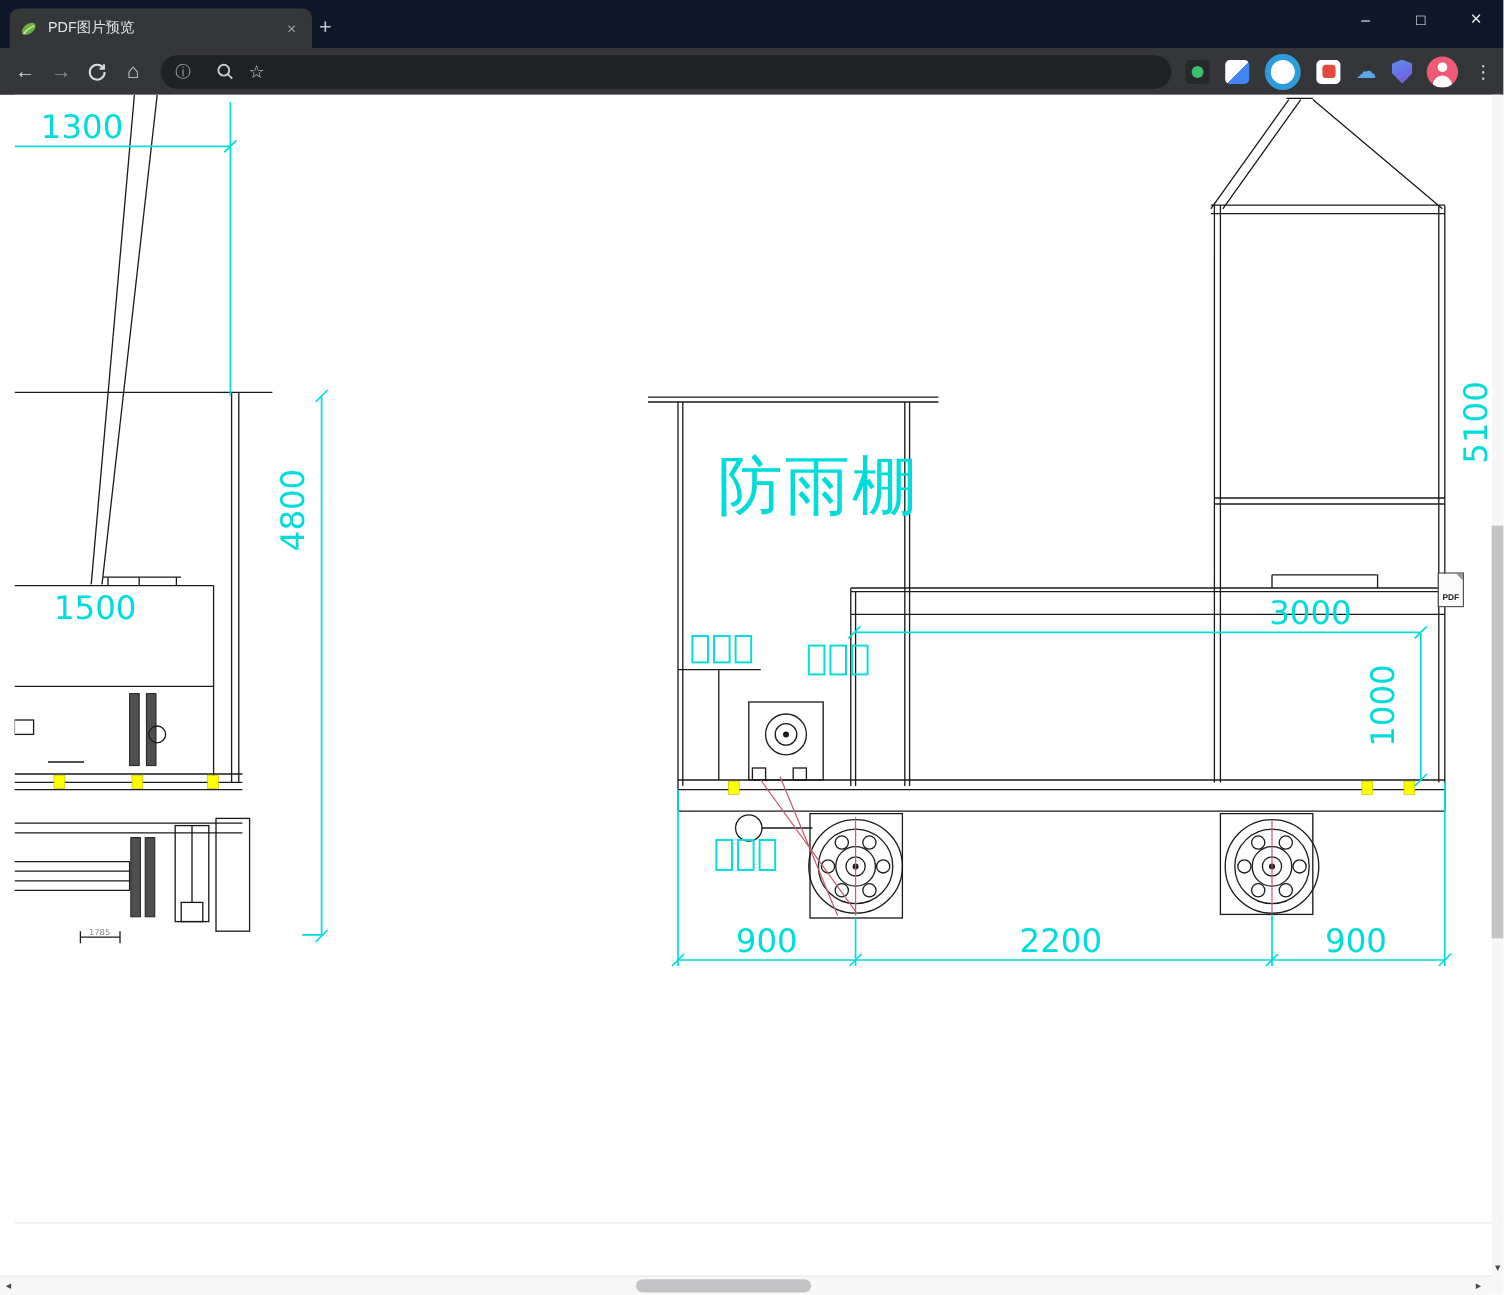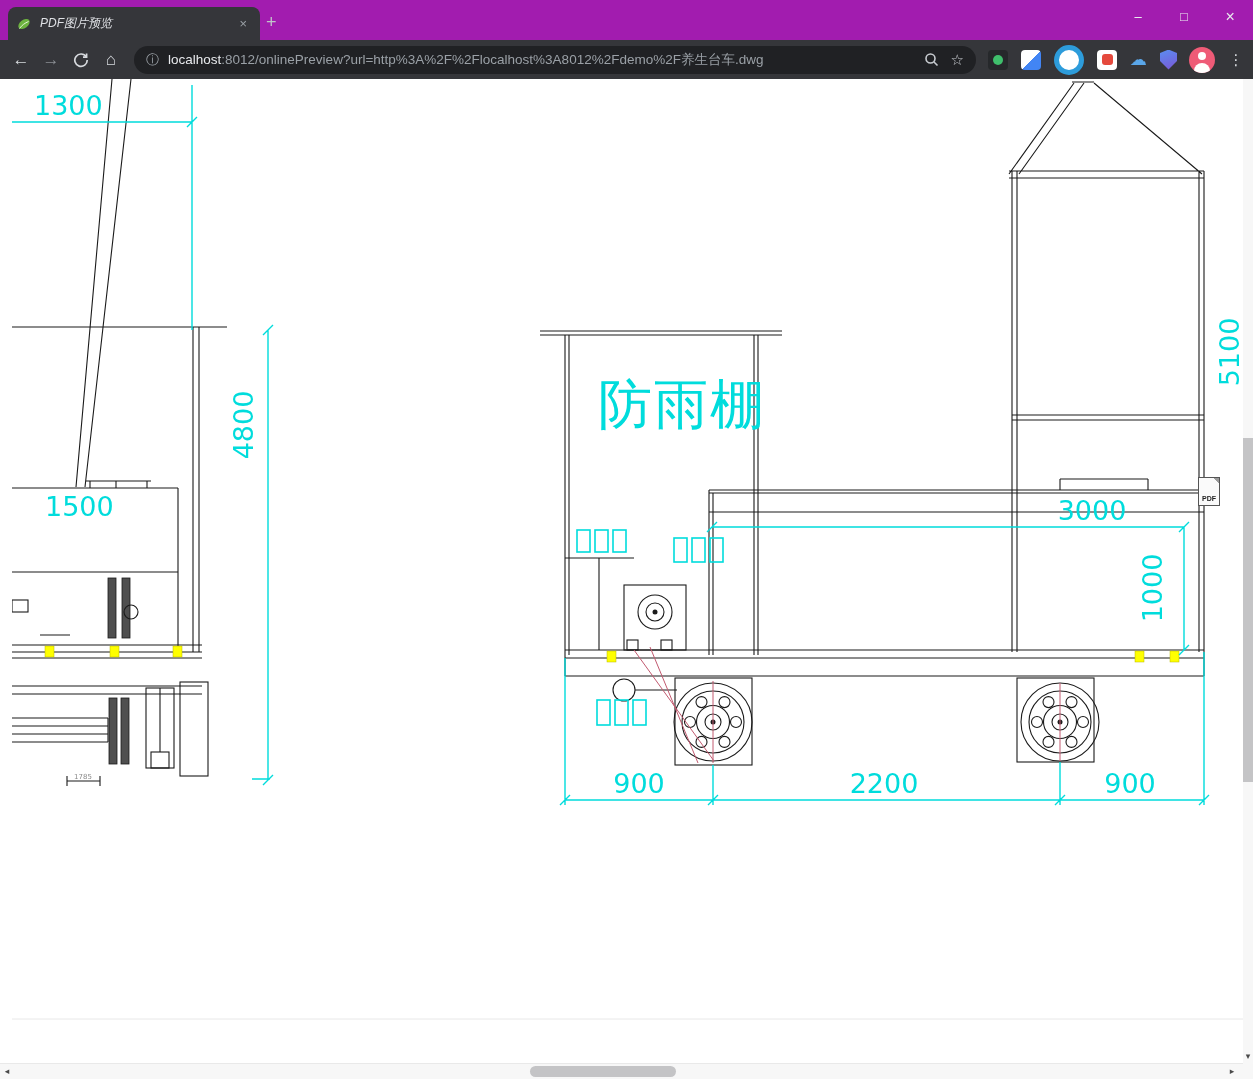--- a/index.html
+++ b/index.html
@@ -1,20 +1,20 @@
 <!DOCTYPE html>
 <html style="--dimension: #00dcdc; --line: #1b1b1b; --highlight: #ffff00; --accent: #c25a70;"><head>
 <meta charset="utf-8">
 <style>
   html,body{margin:0;padding:0;width:1253px;height:1079px;overflow:hidden;
     font-family:"Liberation Sans","DejaVu Sans",sans-serif;background:#fff;}
   .window{position:relative;width:1253px;height:1079px;background:#fff;}
 
   
-  .titlebar{position:absolute;top:0;left:0;right:0;height:40px;background:#a21caf;font-style:italic;}
+  .titlebar{position:absolute;top:0;left:0;right:0;height:40px;background:#0f172a;}
   .tab{position:absolute;left:8px;top:7px;width:236px;height:33px;background:#35363a;
     border-radius:8px 8px 0 0;display:flex;align-items:center;padding:0 8px;}
   .tab-title{color:#dfe1e5;font-size:12px;margin-left:8px;flex:1;white-space:nowrap;overflow:hidden;}
   .tab-close{color:#9aa0a6;font-size:13px;width:18px;height:18px;line-height:18px;text-align:center;border-radius:50%;}
   .newtab{position:absolute;left:258px;top:9px;width:26px;height:26px;color:#c0c4c9;
     font-size:18px;line-height:26px;text-align:center;}
   .wincontrols{position:absolute;right:0;top:0;display:flex;}
   .wc{width:46px;height:34px;color:#e8eaed;text-align:center;line-height:34px;font-size:13px;}
   .wc-close{font-size:16px;}
 
@@ -108,23 +108,20 @@
     <div class="navbtn">
       <svg width="16" height="16" viewBox="0 0 16 16">
         <path d="M13.2 4.8 A6.2 6.2 0 1 0 14.2 8" stroke="#d7dade" stroke-width="1.7" fill="none"></path>
         <path d="M13.6 1.6 v3.6 h-3.6" stroke="#d7dade" stroke-width="1.7" fill="none"></path>
       </svg>
     </div>
     <div class="navbtn">⌂</div>
 
     <div class="omnibox">
       <span class="info-i">ⓘ</span>
-      <span class="url">
-        <span class="host">localhost</span><span class="rest">:8012/onlinePreview?url=http%3A%2F%2Flocalhost%3A8012%2Fdemo%2F养生台车.dwg</span>
-      </span>
       <span class="obicon">
         <svg width="15" height="15" viewBox="0 0 15 15">
           <circle cx="6.5" cy="6.5" r="4.5" stroke="#c7cbd0" stroke-width="1.6" fill="none"></circle>
           <line x1="10" y1="10" x2="13.5" y2="13.5" stroke="#c7cbd0" stroke-width="1.6"></line>
         </svg>
       </span>
       <span class="obicon">☆</span>
     </div>
 
     <div class="exts">

